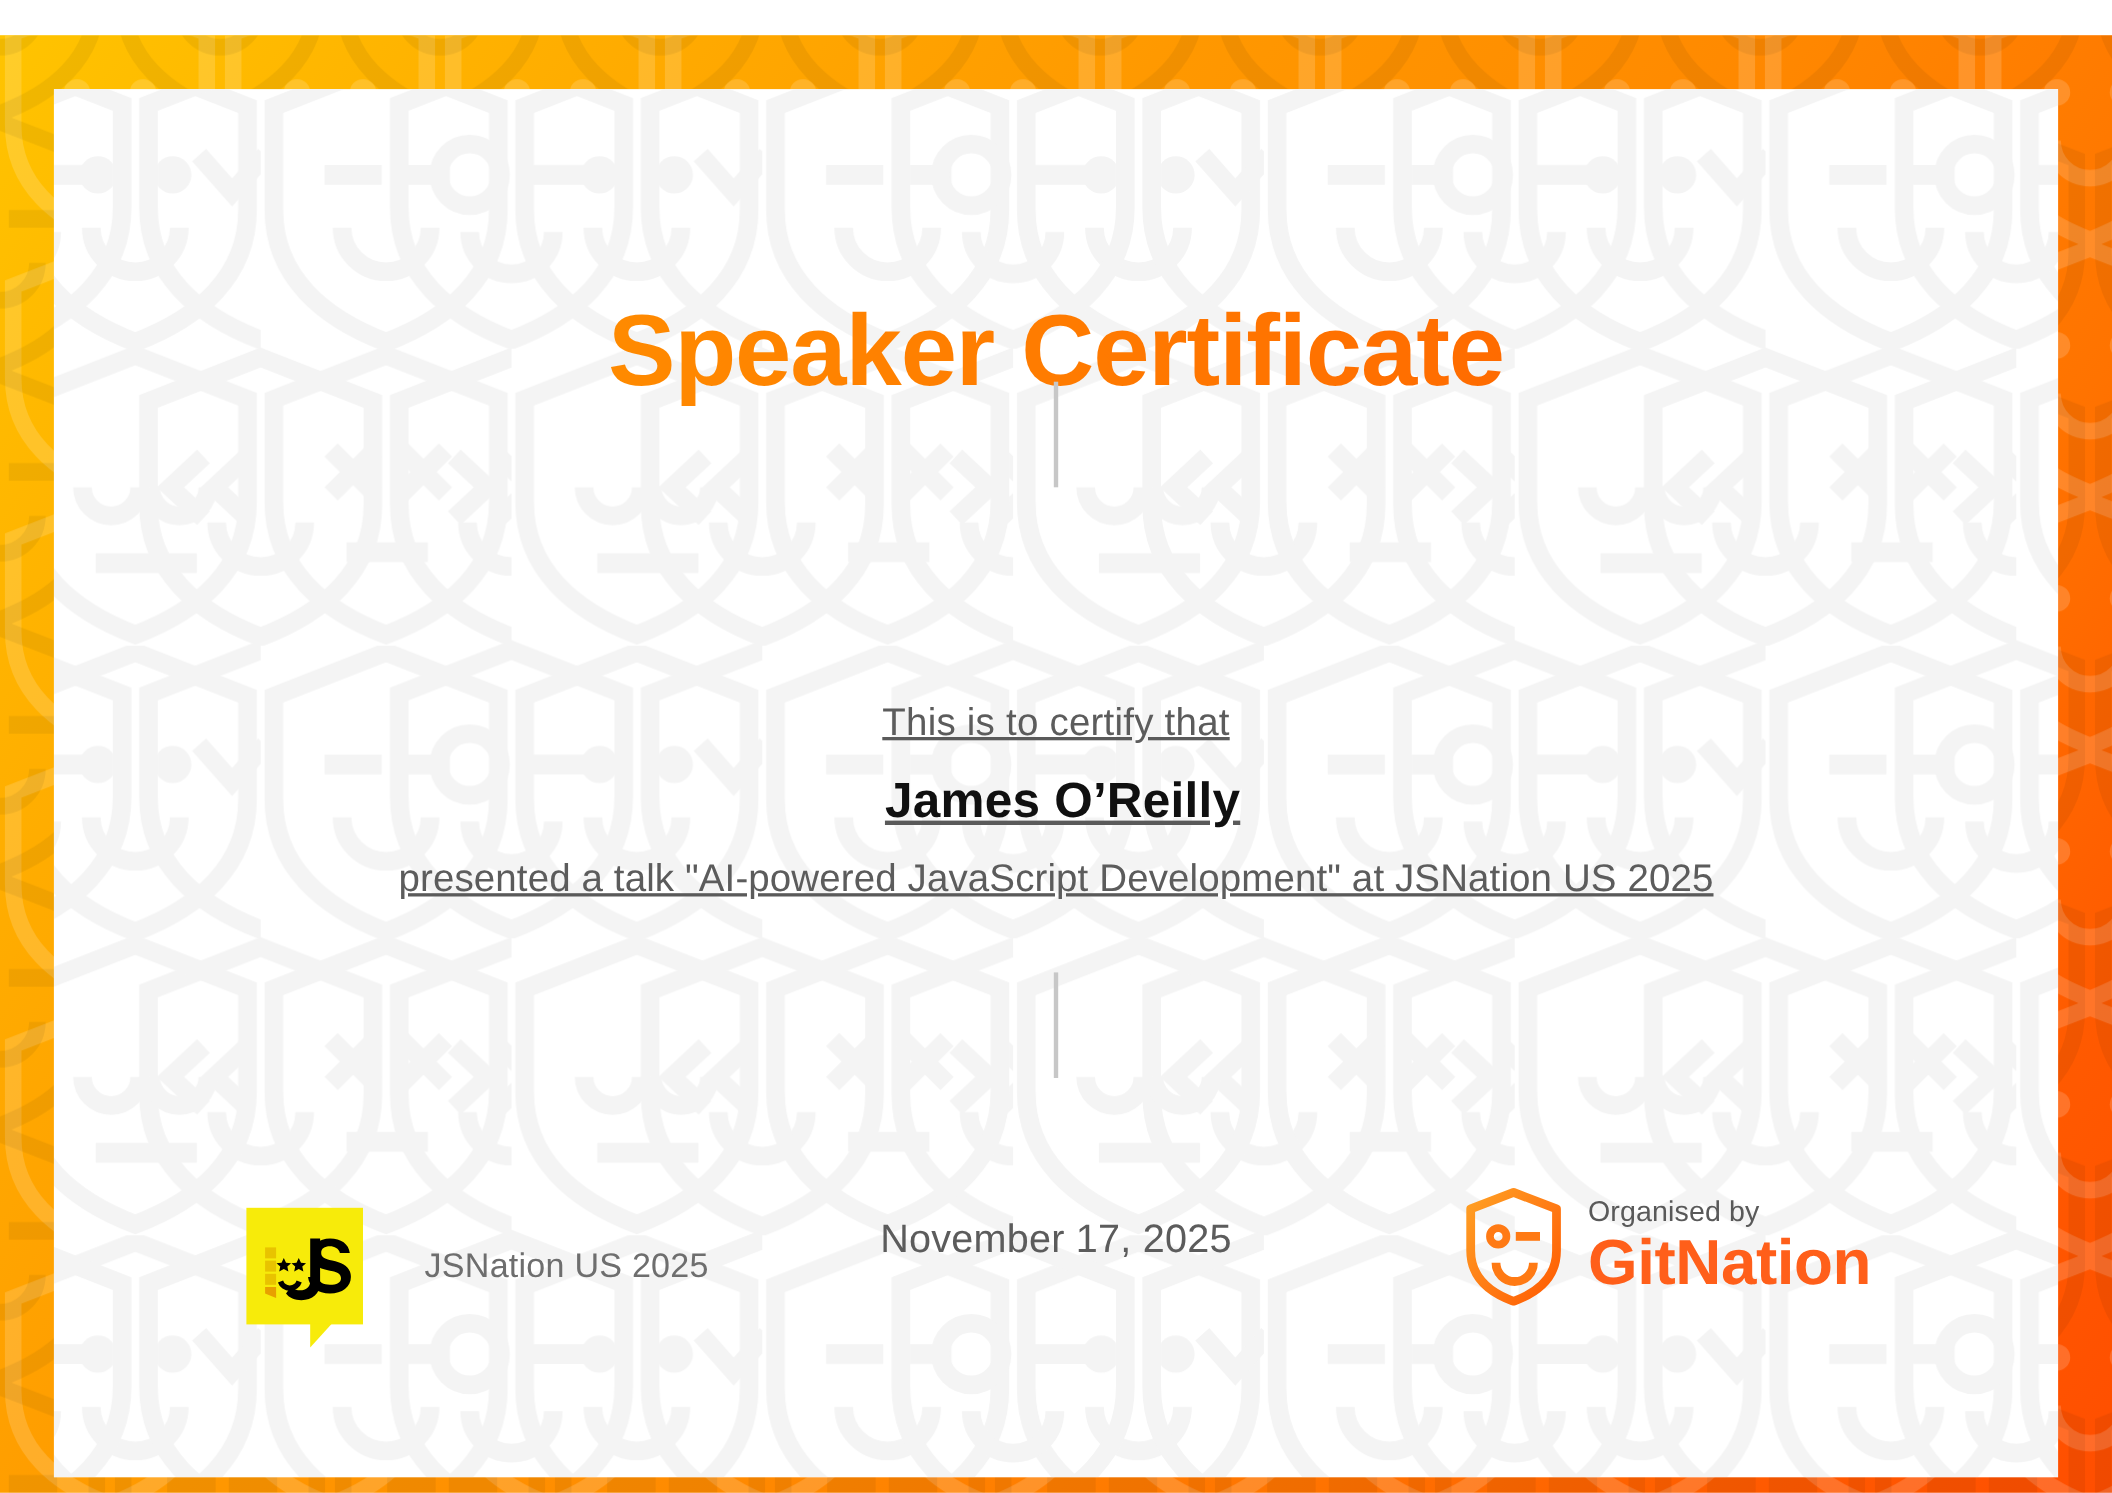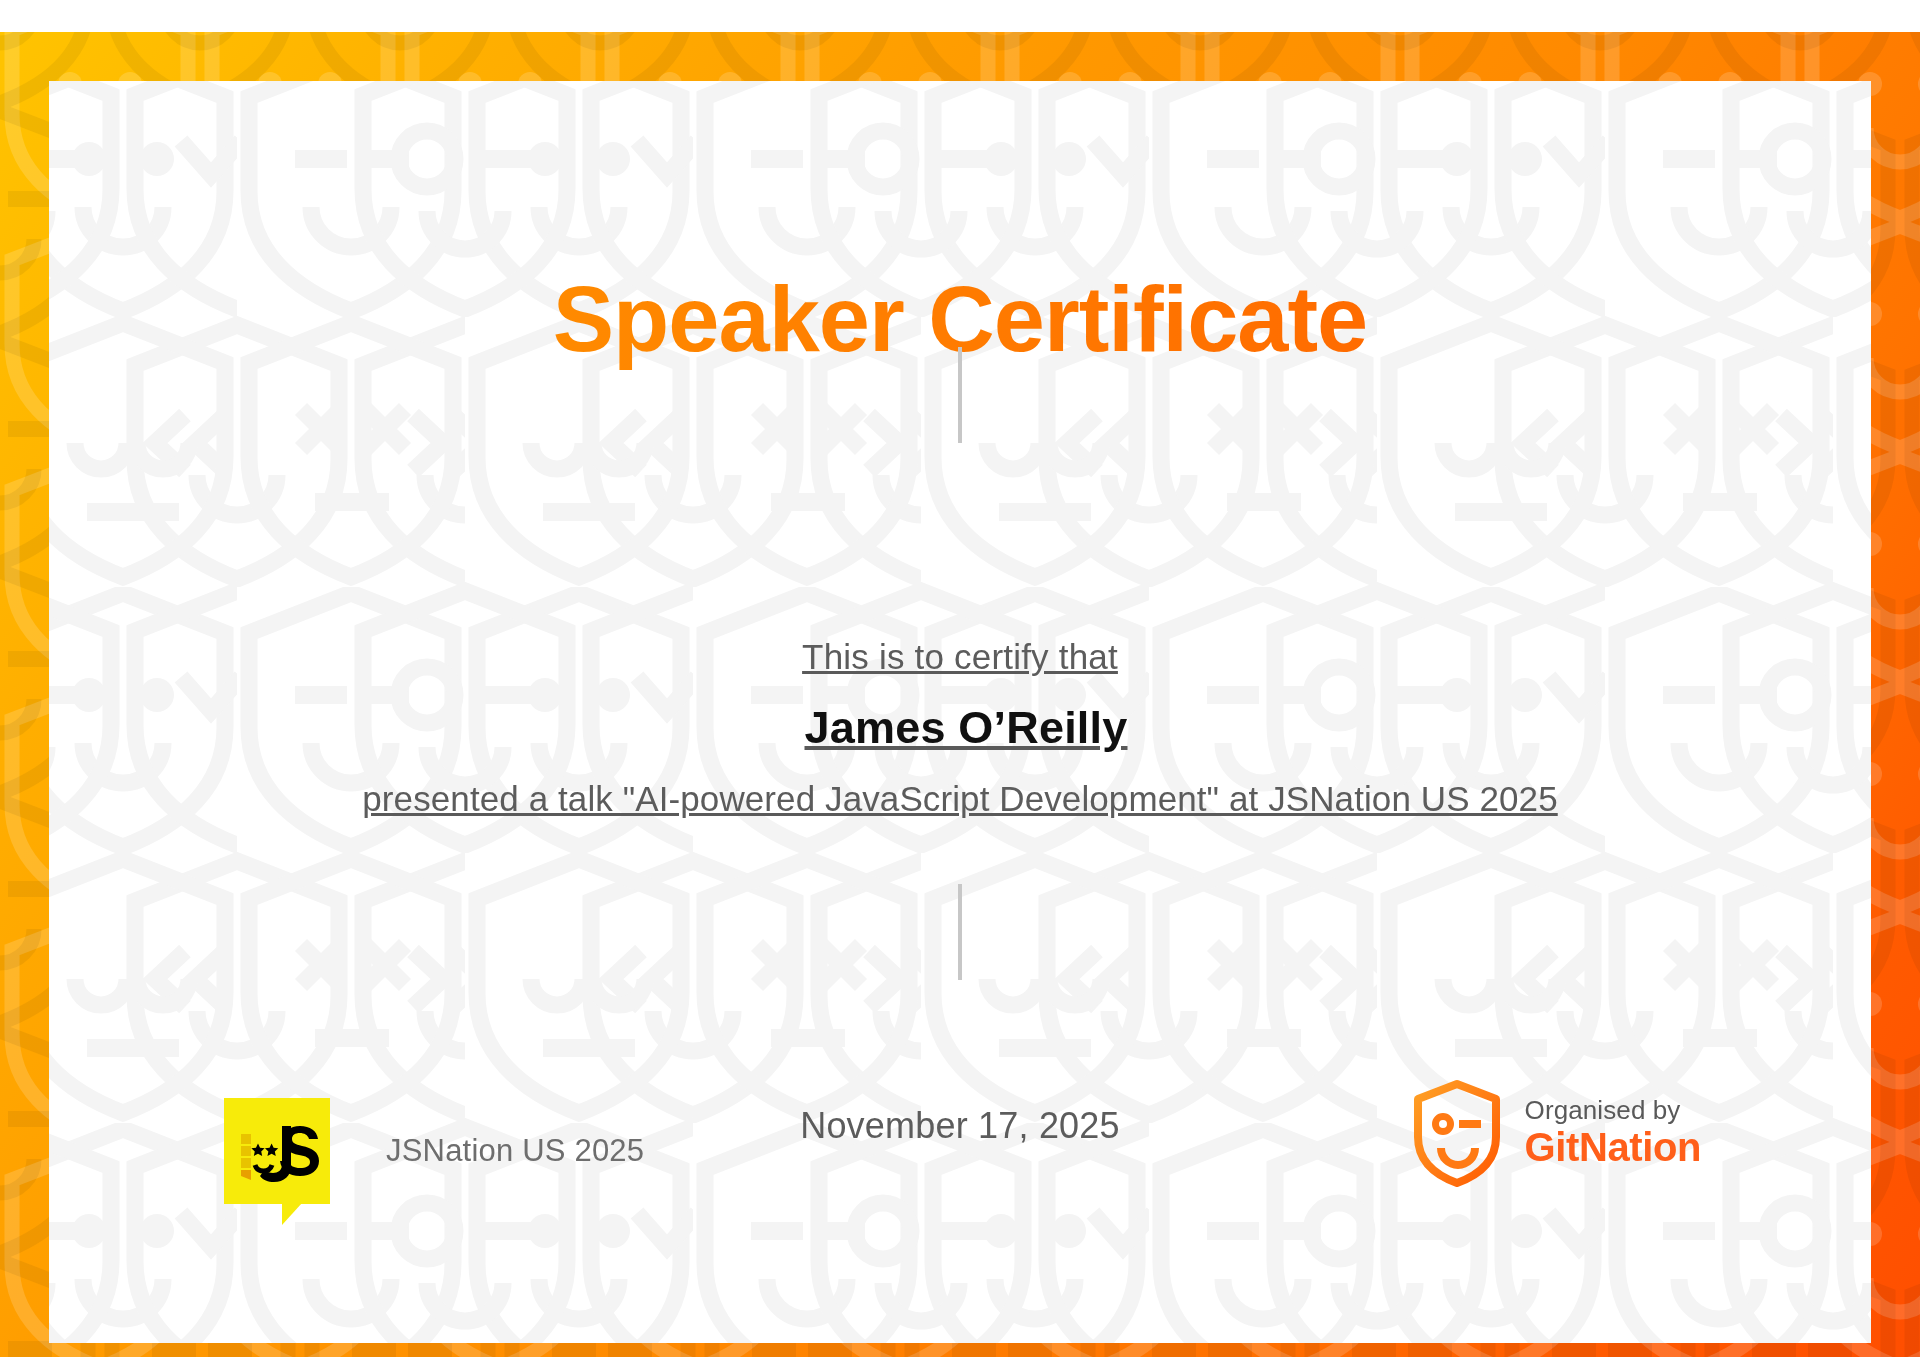--- a/index.html
+++ b/index.html
@@ -186,21 +186,21 @@
     gap: 22px;
   }
   #shield-logo { width: 92px; height: 108px; flex: none; }
   #organiser-text { line-height: 1.08; }
   #organised-by-label {
     font-size: 26px;
     color: #595959;
     letter-spacing: 0.1px;
   }
   #gitnation-wordmark {
-    font-size: 40px;
+    font-size: 58px;
     font-weight: 700;
     color: #FF5F1A;
     letter-spacing: -0.4px;
     margin-top: 2px;
   }
 </style>
 </head>
 <body>
 
 <div id="certificate-frame">

